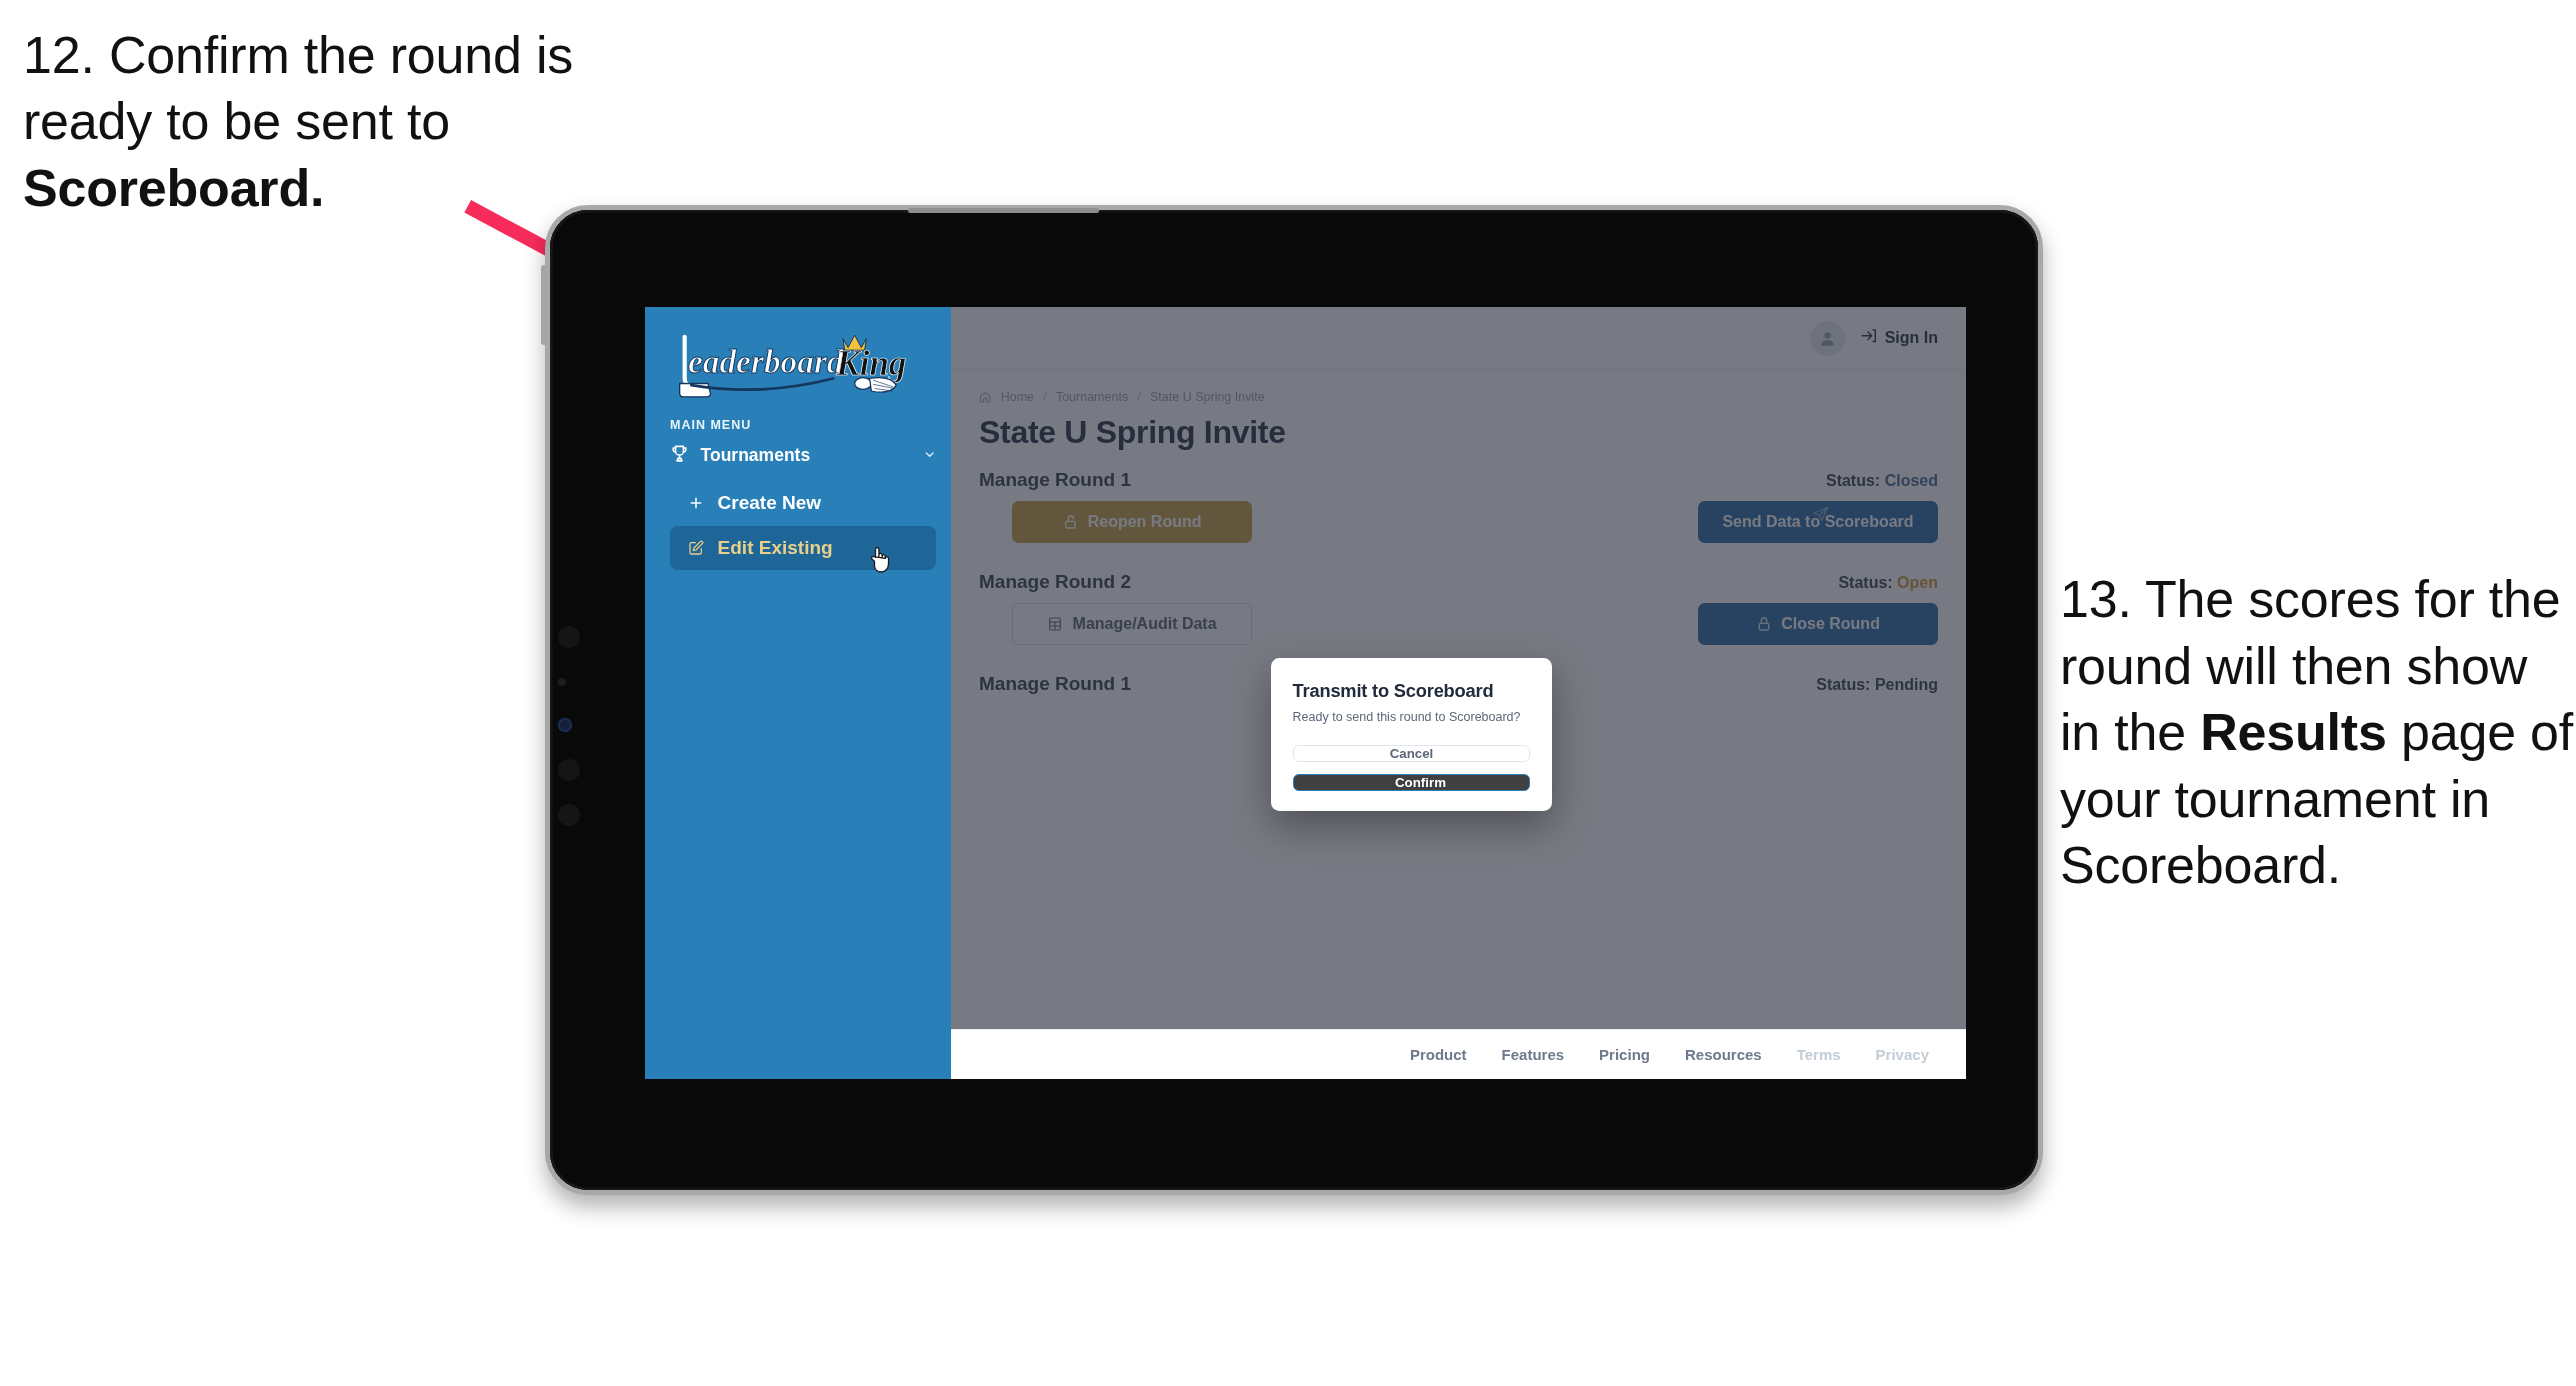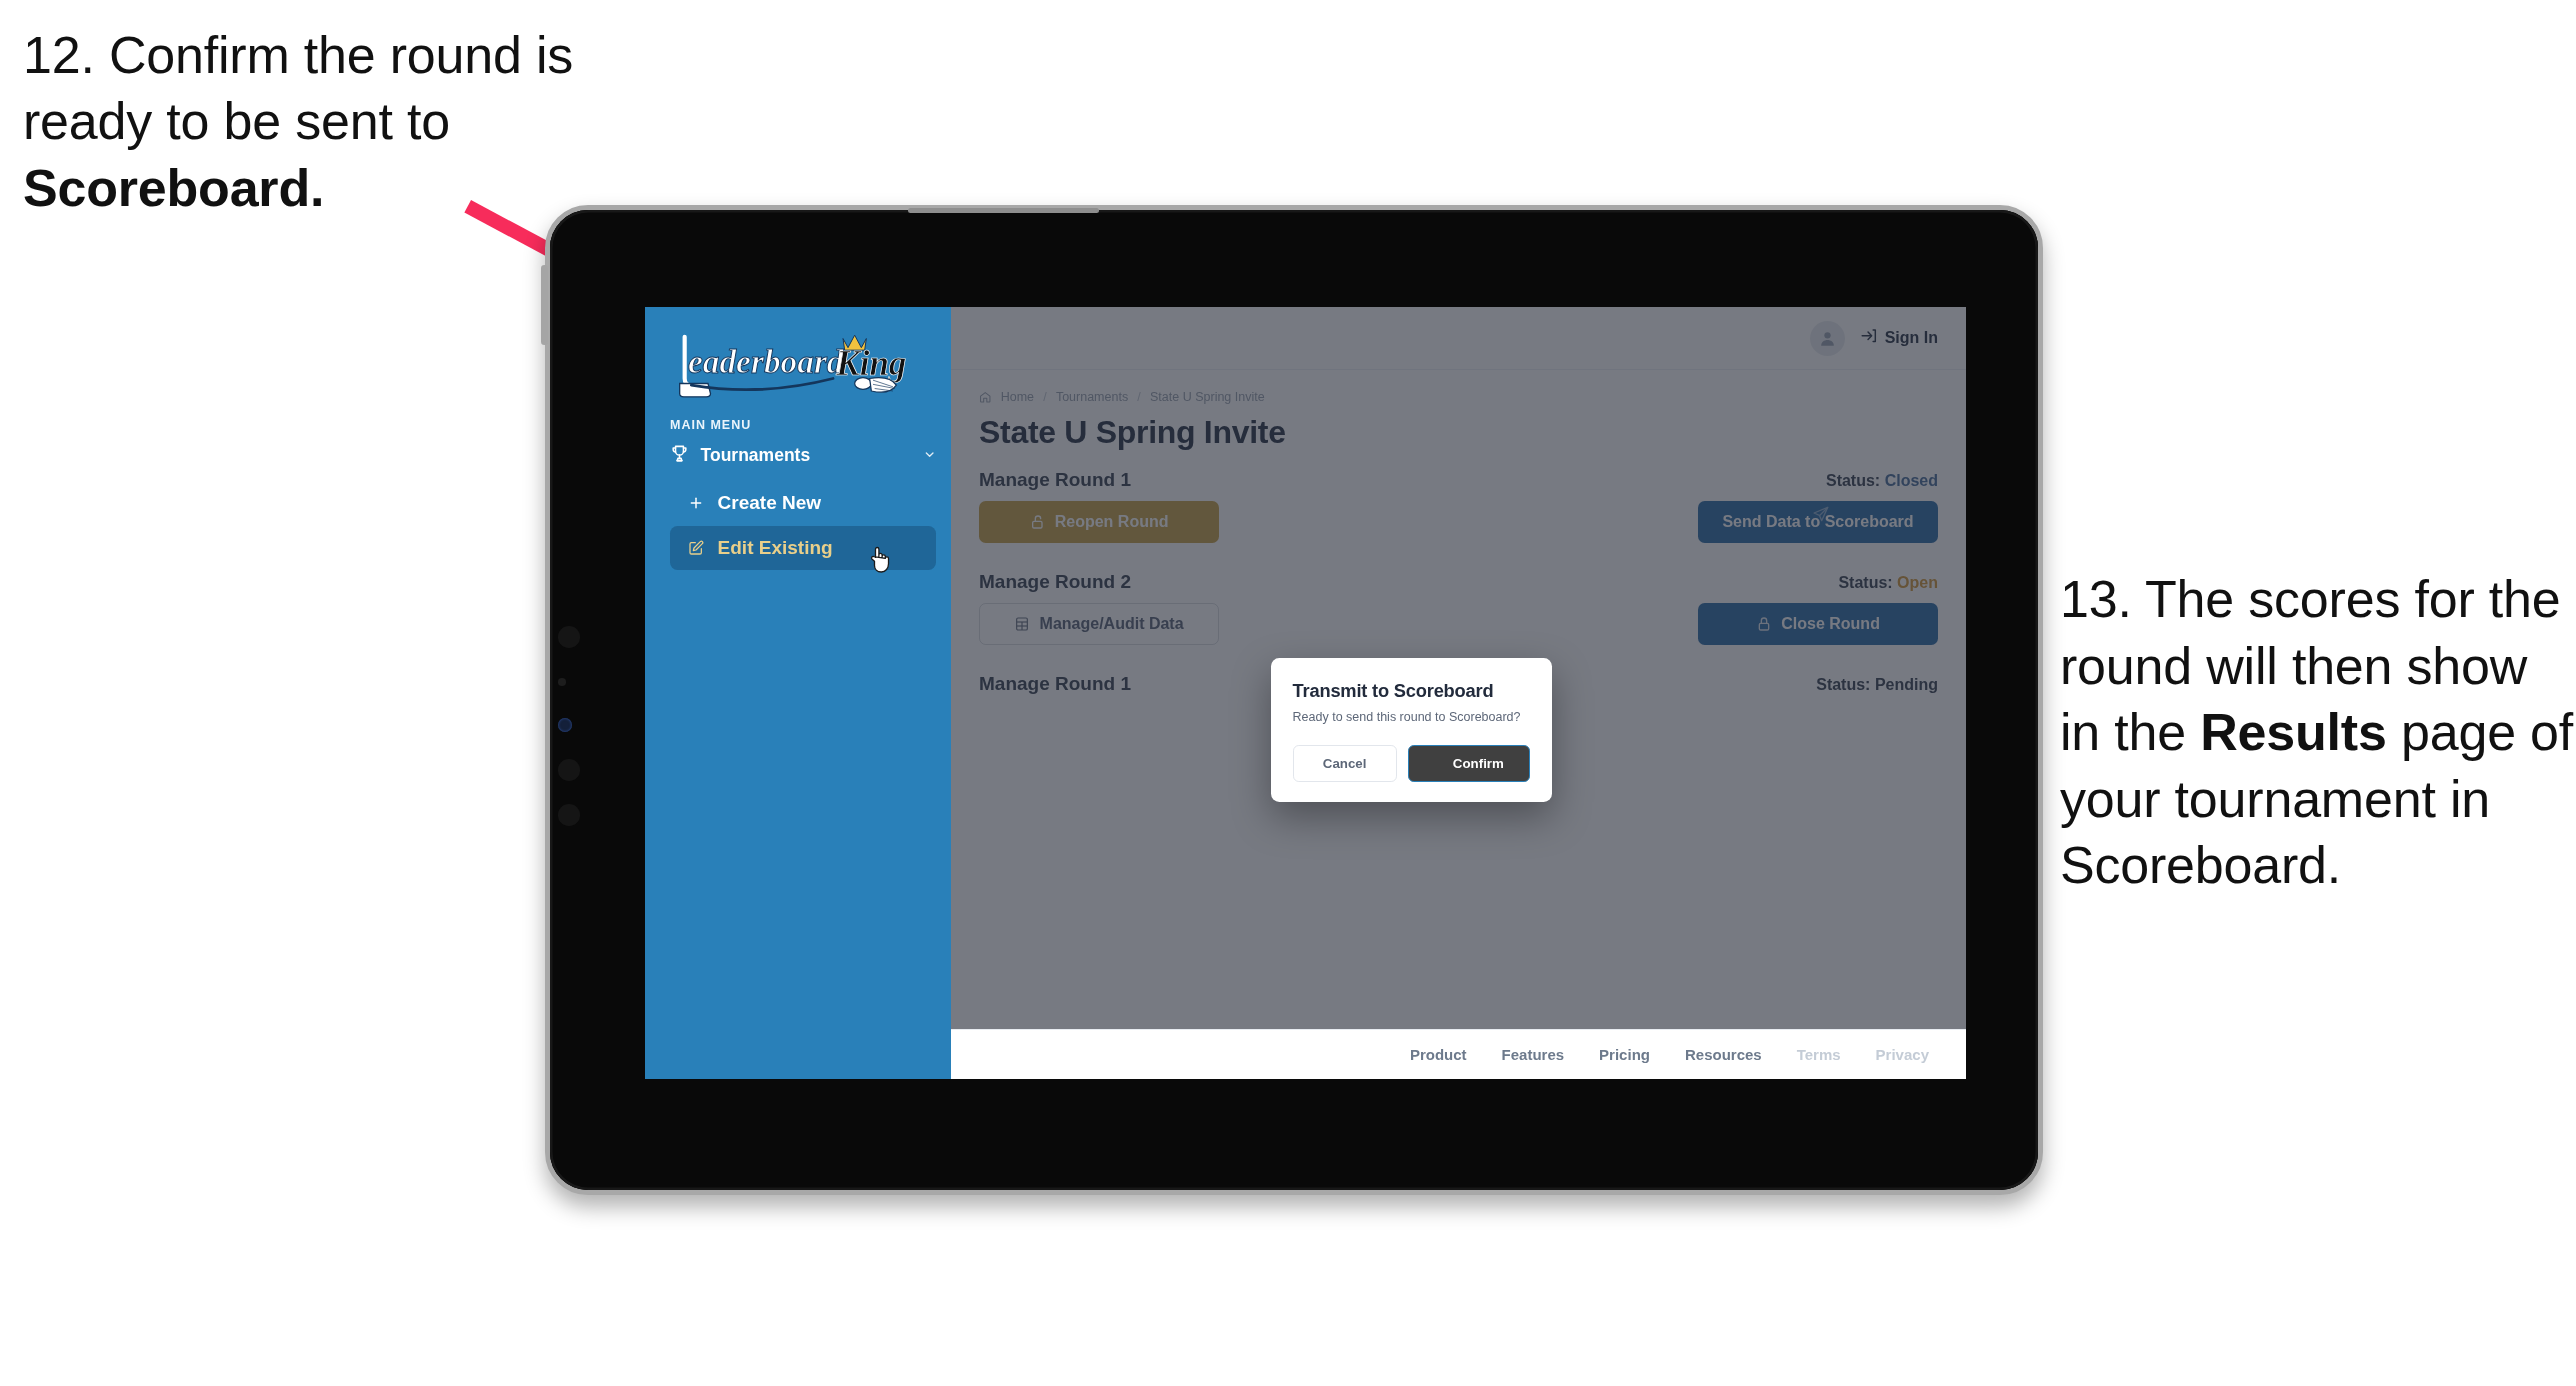--- a/index.html
+++ b/index.html
@@ -134,21 +134,21 @@
 
   .round-block { margin-top: 18.3px; }
   .round-head { display: flex; align-items: baseline; justify-content: space-between; }
   .round-title { font-size: 19px; font-weight: 600; color: #3c4656; }
   .round-status { font-size: 16px; font-weight: 700; color: #3c4656; }
   .round-status .val { font-weight: 700; }
   .status-closed  { color: #4a6f9c; }
   .status-open    { color: #d19a3e; }
   .status-pending { color: #3c4656; }
 
-  .round-actions { display: flex; justify-content: space-between; margin-top: 10px; }
+  .round-actions { display: flex; justify-content: space-between; margin-top: 10px; margin-left: 33px; }
   .btn {
     display: inline-flex; align-items: center; justify-content: center; gap: 9.2px;
     height: 42px; padding: 0 21.6px; border-radius: 6.7px;
     font-size: 16px; font-weight: 700; cursor: pointer; white-space: nowrap;
     border: none;
   }
   .btn-gold  { background: #c8a34a; color: #ffffff; min-width: 240px; }
   .btn-blue  { background: #2f6ea8; color: #ffffff; min-width: 240px; }
   .btn-ghost { background: transparent; color: #5b6579; border: 0.8px solid rgba(120,130,145,.28); min-width: 240px; }
   .btn .ico { display: flex; align-items: center; }
@@ -173,21 +173,21 @@
     left: 626px; top: 351px;
     width: 281px;
     background: #ffffff;
     border-radius: 8.3px;
     box-shadow: 0 15px 38px rgba(0,0,0,.34);
     padding: 21.6px 21.6px 20px 21.6px;
     z-index: 8;
   }
   #modal-title { font-size: 18.3px; font-weight: 700; color: #222b3c; letter-spacing: -0.2px; }
   #modal-msg   { font-size: 12.5px; color: #5d6778; margin-top: 8.3px; }
-  #modal-actions { display: flex; gap: 11.6px; margin-top: 21.6px; }
+  #modal-actions { display: flex; gap: 11.6px; margin-top: 21.6px; flex-direction: column; }
   #modal-actions .mbtn {
     flex: 1; height: 37px; border-radius: 5.8px; font-size: 13.3px; font-weight: 700;
     display: flex; align-items: center; justify-content: center; cursor: pointer;
   }
   #btn-cancel  { background: #fff; color: #5d6778; border: 0.8px solid #e2e6ec; }
   #btn-confirm { background: #404040; color: #ffffff; border: 0.8px solid #2980b9; padding-left: 18px; }
 </style>
 </head>
 <body>
 

